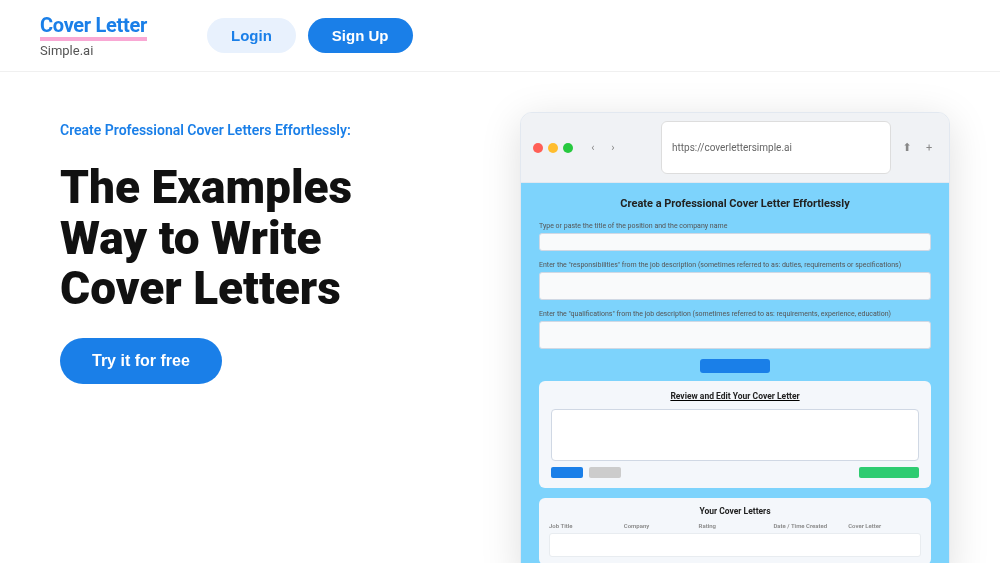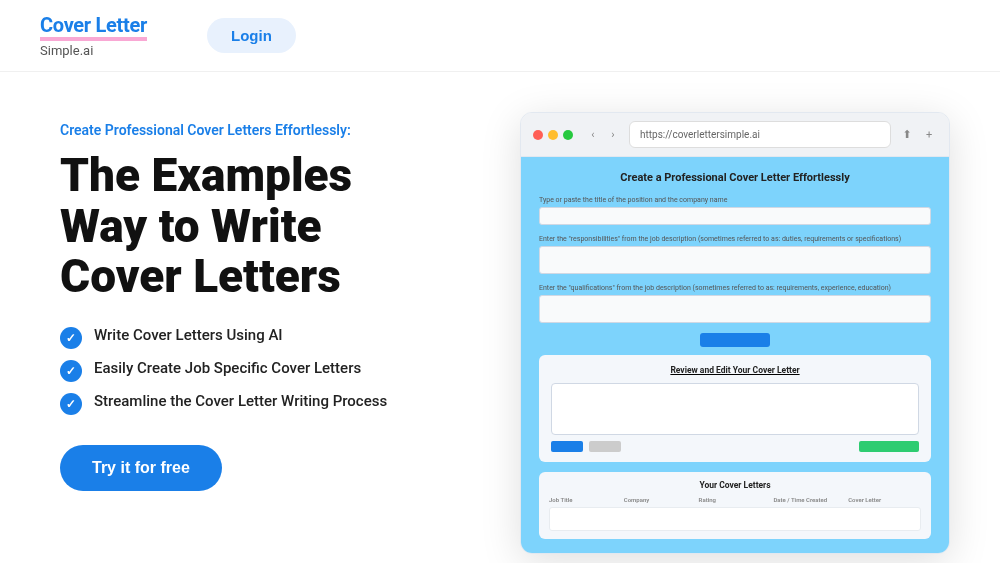--- a/index.html
+++ b/index.html
@@ -89,21 +89,21 @@
 
     
     .left {
       flex: 0 0 420px;
       padding-top: 10px;
     }
     .subtitle {
       color: #1a7fe8;
       font-size: 14px;
       font-weight: 600;
-      margin-bottom: 12px;
+      margin-bottom: 24px;
     }
     .headline {
       font-size: 46px;
       font-weight: 900;
       color: #111;
       line-height: 1.1;
       margin-bottom: 24px;
     }
     .features {
       list-style: none;
@@ -192,24 +192,25 @@
       display: flex;
       align-items: center;
       justify-content: center;
       color: #888;
       font-size: 11px;
     }
     .url-bar {
       flex: 1;
       background: #fff;
       border-radius: 6px;
-      padding: 7px 10px;
+      padding: 20px 10px;
       font-size: 10px;
       color: #666;
       border: 1px solid #ddd;
+      margin-left: 32px;
     }
     .browser-actions {
       display: flex;
       gap: 6px;
     }
     .browser-action-btn {
       width: 16px;
       height: 16px;
       display: flex;
       align-items: center;
@@ -344,46 +345,33 @@
 </head>
 <body>
 
 <header>
   <div class="logo-wrap">
     <span class="logo-top">Cover Letter</span>
     <span class="logo-bottom">Simple.ai</span>
   </div>
   <div class="header-actions">
     <button class="btn-login">Login</button>
+    <button class="btn-signup">Sign Up</button>
   </div>
 </header>
 
 <div class="main">
 
   <div class="left">
     <div class="subtitle">Create Professional Cover Letters Effortlessly:</div>
     <div class="headline">
       <span>The Examples</span><br>
       <span>Way to Write</span><br>
       <span>Cover Letters</span>
     </div>
-    <ul class="features">
-      <li>
-        <span class="check-icon"></span>
-        <span>Write Cover Letters Using AI</span>
-      </li>
-      <li>
-        <span class="check-icon"></span>
-        <span>Easily Create Job Specific Cover Letters</span>
-      </li>
-      <li>
-        <span class="check-icon"></span>
-        <span>Streamline the Cover Letter Writing Process</span>
-      </li>
-    </ul>
     <button class="btn-try">Try it for free</button>
   </div>
 
   <div class="right">
     <div class="browser-mockup">
 
       <div class="browser-bar">
         <div class="traffic-lights">
           <div class="tl tl-red"></div>
           <div class="tl tl-yellow"></div>

